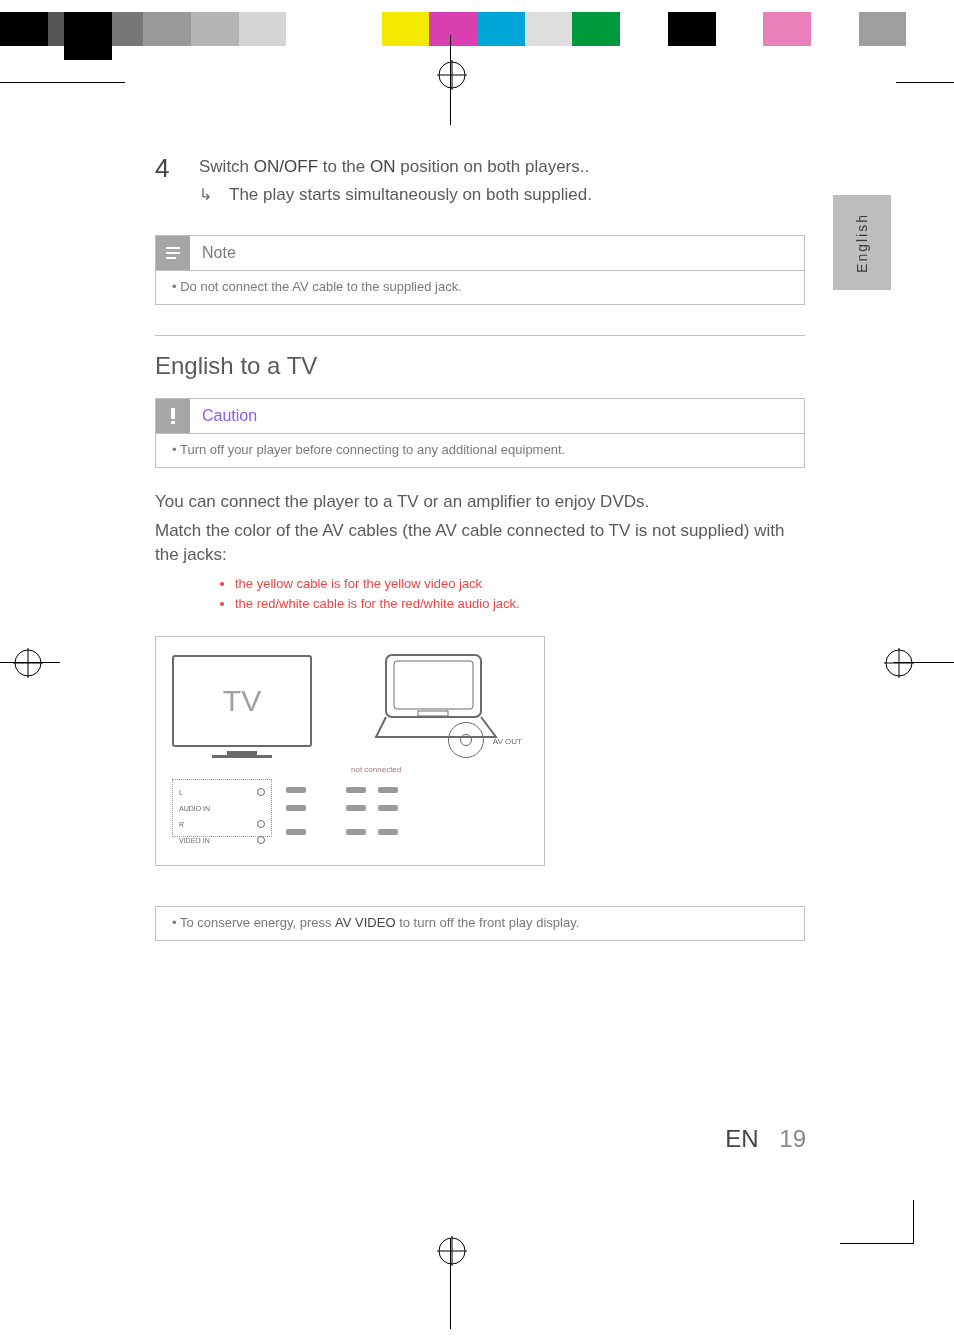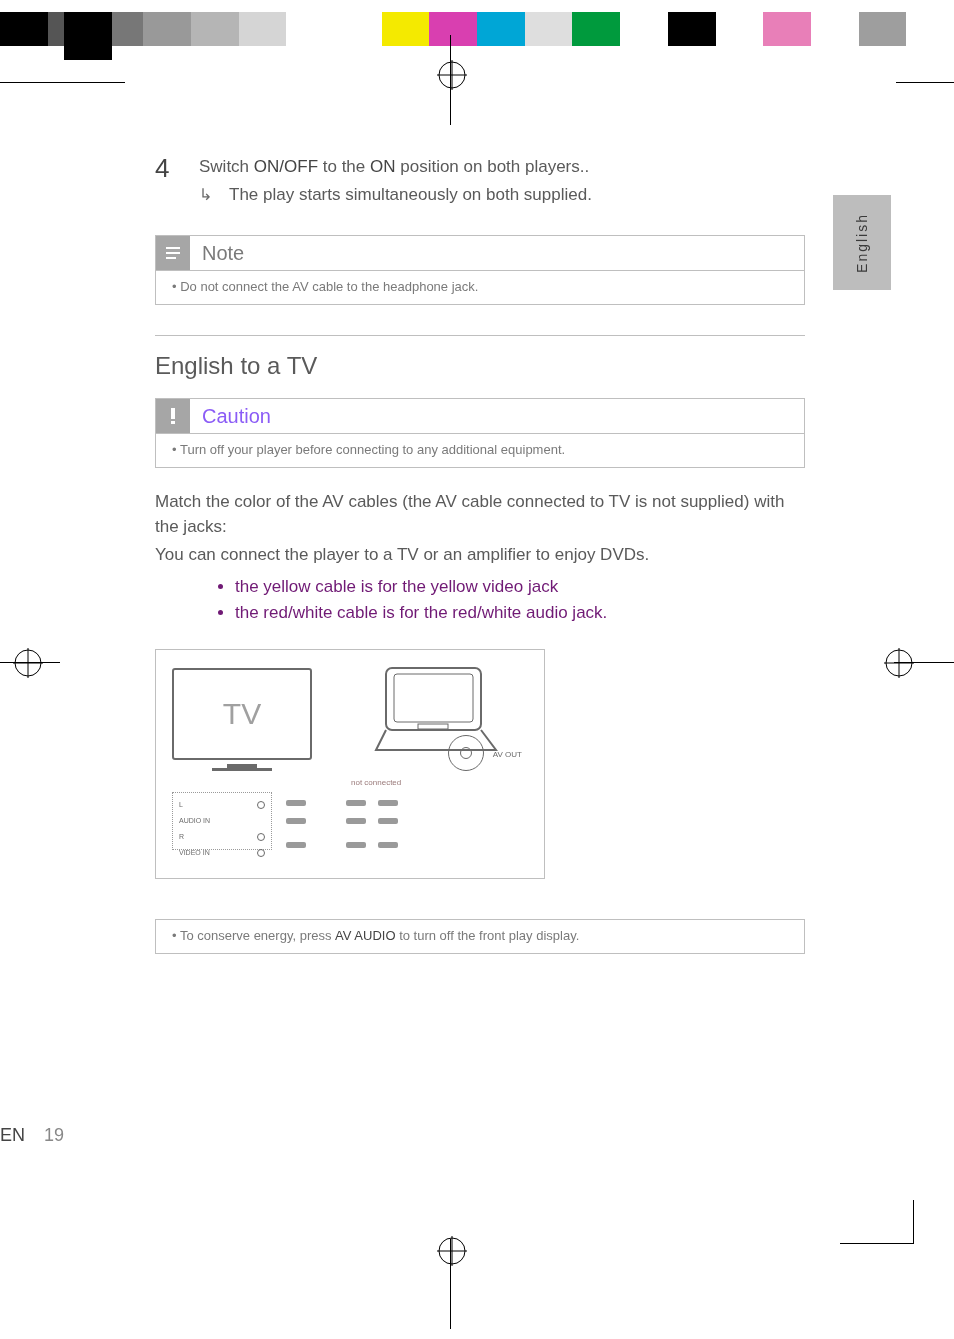--- a/index.html
+++ b/index.html
@@ -37,48 +37,48 @@
   .step-body { flex:1; font-size:17px; line-height:1.45; color:#5a5a5a; }
   .step-body .bold { color:#444; font-weight:500; }
   .subarrow-row { display:flex; margin-left:44px; margin-bottom:30px; }
   .subarrow-row .arrow { width:30px; font-size:16px; color:#6a6a6a; }
   .subarrow-row .txt { flex:1; font-size:17px; color:#5a5a5a; }
 
   .callout { border:1px solid #bfbfbf; margin-bottom:30px; }
   .callout-head { display:flex; align-items:center; border-bottom:1px solid #bfbfbf; }
   .callout-icon { width:34px; height:34px; background:#a6a6a6; display:flex; align-items:center; justify-content:center; }
   .callout-icon svg { width:20px; height:20px; }
-  .callout-title { font-size:20px; color:#7a7a7a; margin-left:12px; }
+  .callout-title { font-size:16px; color:#7a7a7a; margin-left:12px; }
   .callout-body { padding:8px 18px 10px 28px; font-size:13px; color:#7a7a7a; }
   .callout-body .dot::before { content:"• "; margin-left:-12px; }
 
   .h-rule { border:0; border-top:1px solid #bfbfbf; margin-bottom:16px; }
   .h2 { font-size:24px; color:#5a5a5a; font-weight:300; margin-bottom:18px; }
   .para { font-size:17px; color:#5a5a5a; line-height:1.45; margin-bottom:4px; }
   .ul { margin:6px 0 22px 80px; }
-  .ul li { font-size:17px; color:#701a75; line-height:1.55; list-style:disc; }
+  .ul li { font-size:13px; color:#ef4444; line-height:1.55; list-style:disc; }
 
   .wiring { border:1px solid #bfbfbf; width:390px; height:230px; position:relative; margin-bottom:40px; }
   .tv { position:absolute; top:18px; left:16px; width:140px; height:110px; }
   .tv-body { width:140px; height:92px; border:2px solid #6a6a6a; border-radius:3px; display:flex; align-items:center; justify-content:center; }
   .tv-body span { font-size:30px; color:#a0a0a0; }
   .tv-stand { width:30px; height:4px; background:#6a6a6a; margin:4px auto 0; }
   .tv-base { width:60px; height:3px; background:#6a6a6a; margin:0 auto; }
   .player { position:absolute; top:8px; right:36px; }
   .player svg { width:140px; height:100px; }
   .avout-call { position:absolute; top:85px; right:22px; }
   .avout-call .circle { width:36px; height:36px; border:1px solid #6a6a6a; border-radius:50%; display:inline-flex; align-items:center; justify-content:center; }
   .avout-call .circle .inner { width:12px; height:12px; border:1px solid #6a6a6a; border-radius:50%; }
   .avout-call .lbl { font-size:8px; color:#6a6a6a; vertical-align:middle; margin-left:4px; }
   .notsup { position:absolute; top:128px; left:195px; font-size:8px; color:#9a7a7a; }
   .jackbox { position:absolute; top:142px; left:16px; width:100px; height:58px; border:1px dotted #9a9a9a; font-size:7px; color:#6a6a6a; padding:4px 6px; }
   .jackbox .row { display:flex; justify-content:space-between; align-items:center; height:16px; }
   .jackbox .jack { width:8px; height:8px; border:1px solid #6a6a6a; border-radius:50%; }
   .plug { width:20px; height:6px; background:#9a9a9a; border-radius:2px; position:absolute; }
-  .footer { position:absolute; top:1125px; left:0; width:100%; padding-right:148px; font-size:18px; }
+  .footer { position:absolute; top:1125px; left:0; width:100%; text-align:right; padding-right:148px; font-size:24px;padding-left:30px; }
   .footer .lang { color:#444; margin-right:14px; font-weight:500; }
   .footer .pg { color:#888; }
 </style>
 </head>
 <body>
 
 <div class="color-bar">
   <div class="sw" style="background:#000"></div>
     <div class="sw" style="background:#555"></div>
     <div class="sw" style="background:#777"></div>
@@ -150,41 +150,41 @@
     <div class="callout-head">
       <div class="callout-icon">
           <svg viewBox="0 0 20 20">
             <rect x="3" y="4" width="14" height="2" fill="#fff"></rect>
             <rect x="3" y="9" width="14" height="2" fill="#fff"></rect>
             <rect x="3" y="14" width="10" height="2" fill="#fff"></rect>
           </svg>
         </div>
       <div class="callout-title">Note</div>
     </div>
-    <div class="callout-body"><span class="dot">Do not connect the AV cable to the headphone jack.</span></div>
+    <div class="callout-body"><span class="dot">Do not connect the AV cable to the supplied jack.</span></div>
   </div>
 
   <hr class="h-rule">
   <div class="h2">English to a TV</div>
 
   <div class="callout" style="margin-bottom:22px">
     <div class="callout-head">
       <div class="callout-icon">
           <svg viewBox="0 0 20 20">
             <rect x="8" y="2" width="4" height="11" fill="#fff"></rect>
             <rect x="8" y="15" width="4" height="3" fill="#fff"></rect>
           </svg>
         </div>
       <div class="callout-title" style="color:#8b5cf6">Caution</div>
     </div>
     <div class="callout-body"><span class="dot">Turn off your player before connecting to any additional equipment.</span></div>
   </div>
 
+  <div class="para">You can connect the player to a TV or an amplifier to enjoy DVDs.</div>
   <div class="para">Match the color of the AV cables (the AV cable connected to TV is not supplied) with the jacks:</div>
-  <div class="para">You can connect the player to a TV or an amplifier to enjoy DVDs.</div>
   <ul class="ul">
     <li>the yellow cable is for the yellow video jack</li>
     <li>the red/white cable is for the red/white audio jack.</li>
   </ul>
 
   <div class="wiring">
     <div class="tv">
       <div class="tv-body">
           <span>TV</span>
         </div>
@@ -230,21 +230,21 @@
     <div class="plug" style="top:192px; left:130px"></div>
     <div class="plug" style="top:150px; left:190px"></div>
     <div class="plug" style="top:168px; left:190px"></div>
     <div class="plug" style="top:192px; left:190px"></div>
     <div class="plug" style="top:150px; left:222px"></div>
     <div class="plug" style="top:168px; left:222px"></div>
     <div class="plug" style="top:192px; left:222px"></div>
   </div>
 
   <div class="callout">
-    <div class="callout-body"><span class="dot"><span>To conserve energy, press </span><span style="color:#444;font-weight:500">AV AUDIO</span><span> to turn off the front play display.</span></span></div>
+    <div class="callout-body"><span class="dot"><span>To conserve energy, press </span><span style="color:#444;font-weight:500">AV VIDEO</span><span> to turn off the front play display.</span></span></div>
   </div>
 
 </div>
 
 <div class="footer">
   <span class="lang">EN</span>
   <span class="pg">19</span>
 </div>
 
 </body></html>

